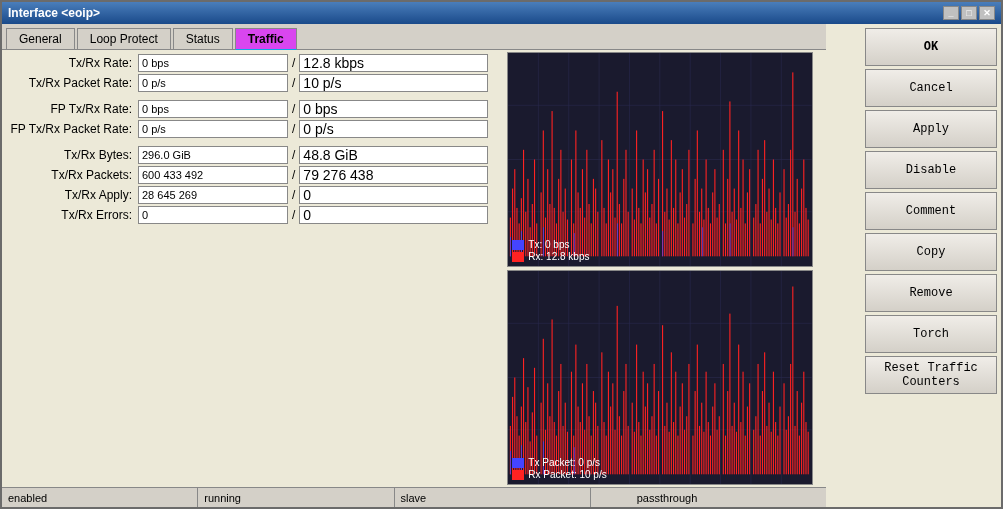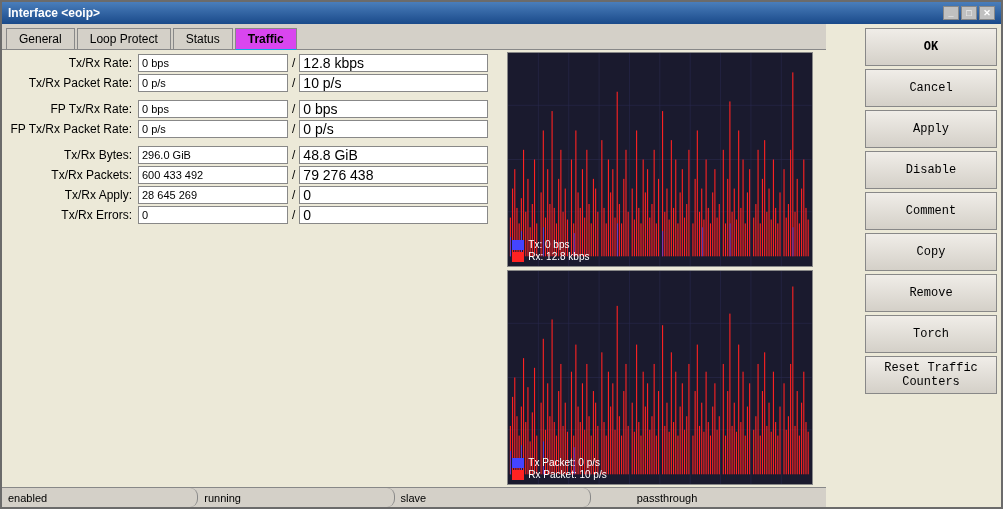--- a/index.html
+++ b/index.html
@@ -218,21 +218,20 @@
       height: 20px;
     }
     
     .status-item {
       flex: 1;
       border-right: 1px solid #888;
       padding: 2px 6px;
       font-size: 11px;
       display: flex;
       align-items: center;
-      border-radius: 8px;
     }
     
     .status-item:last-child {
       border-right: none;
       margin-left: 40px;
     }
   </style>
 </head>
 <body>
 

